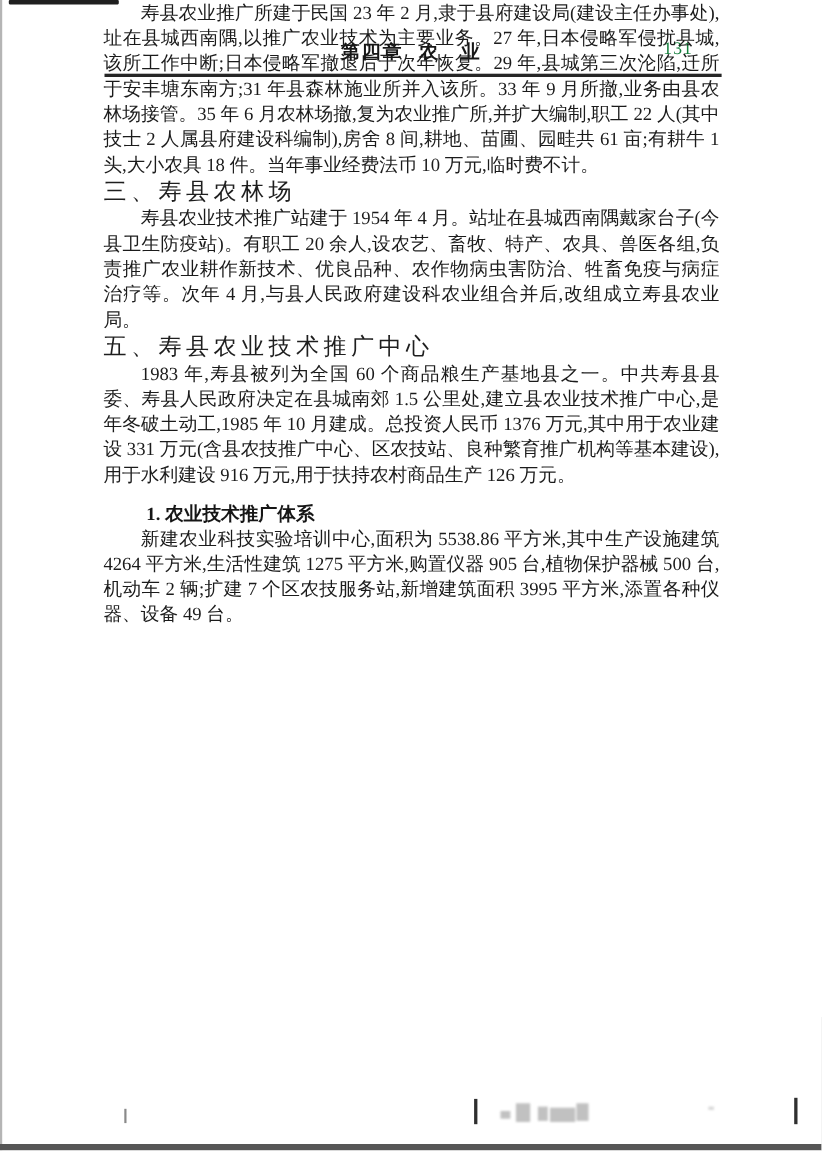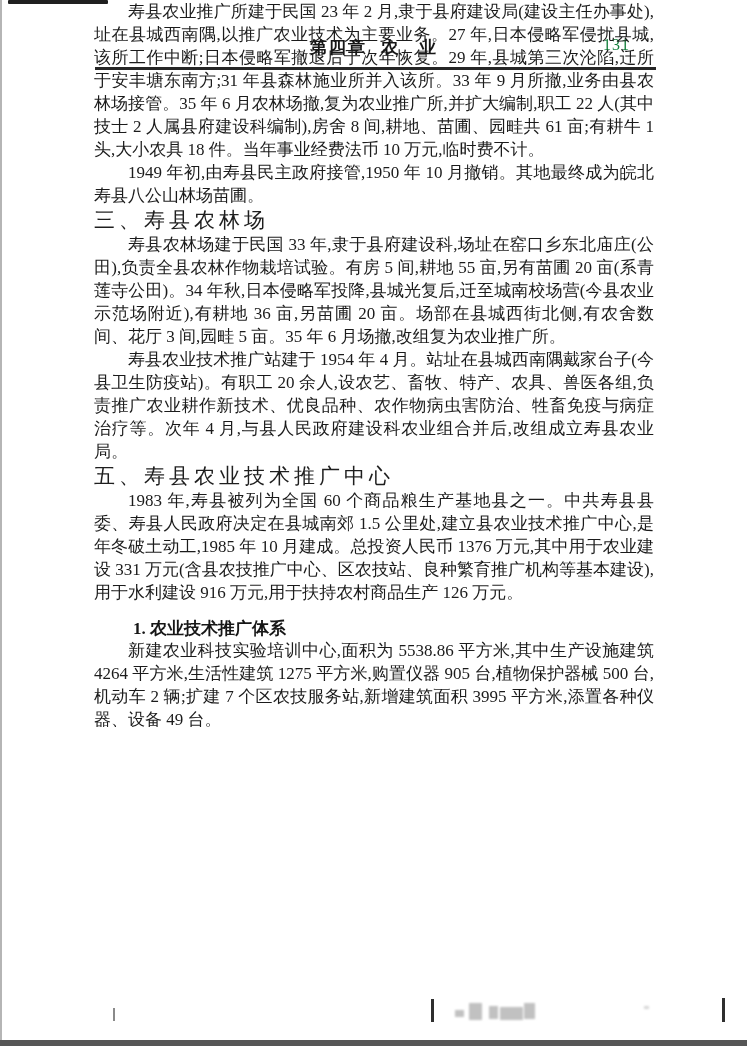--- a/index.html
+++ b/index.html
@@ -96,24 +96,22 @@
     <div class="head-title">
       <span>第四章</span><span class="subject">农　业</span>
     </div>
     <div class="page-number">131</div>
   </header>
   <div class="head-rule"></div>
 
   <main class="content">
 
     <p class="p-after-h">寿县农业推广所建于民国 23 年 2 月,隶于县府建设局(建设主任办事处),址在县城西南隅,以推广农业技术为主要业务。27 年,日本侵略军侵扰县城,该所工作中断;日本侵略军撤退后于次年恢复。29 年,县城第三次沦陷,迁所于安丰塘东南方;31 年县森林施业所并入该所。33 年 9 月所撤,业务由县农林场接管。35 年 6 月农林场撤,复为农业推广所,并扩大编制,职工 22 人(其中技士 2 人属县府建设科编制),房舍 8 间,耕地、苗圃、园畦共 61 亩;有耕牛 1 头,大小农具 18 件。当年事业经费法币 10 万元,临时费不计。</p>
-    <p>1949 年初,由寿县民主政府接管,1950 年 10 月撤销。其地最终成为皖北寿县八公山林场苗圃。</p>
 
     <h2 class="h-sec3">三、寿县农林场</h2>
-    <p class="p-sec3">寿县农林场建于民国 33 年,隶于县府建设科,场址在窑口乡东北庙庄(公田),负责全县农林作物栽培试验。有房 5 间,耕地 55 亩,另有苗圃 20 亩(系青莲寺公田)。34 年秋,日本侵略军投降,县城光复后,迁至城南校场营(今县农业示范场附近),有耕地 36 亩,另苗圃 20 亩。场部在县城西街北侧,有农舍数间、花厅 3 间,园畦 5 亩。35 年 6 月场撤,改组复为农业推广所。</p>
 
     <p class="p-sec4">寿县农业技术推广站建于 1954 年 4 月。站址在县城西南隅戴家台子(今县卫生防疫站)。有职工 20 余人,设农艺、畜牧、特产、农具、兽医各组,负责推广农业耕作新技术、优良品种、农作物病虫害防治、牲畜免疫与病症治疗等。次年 4 月,与县人民政府建设科农业组合并后,改组成立寿县农业局。</p>
 
     <h2 class="h-sec5">五、寿县农业技术推广中心</h2>
     <p class="p-sec5">1983 年,寿县被列为全国 60 个商品粮生产基地县之一。中共寿县县委、寿县人民政府决定在县城南郊 1.5 公里处,建立县农业技术推广中心,是年冬破土动工,1985 年 10 月建成。总投资人民币 1376 万元,其中用于农业建设 331 万元(含县农技推广中心、区农技站、良种繁育推广机构等基本建设),用于水利建设 916 万元,用于扶持农村商品生产 126 万元。</p>
 
     <h3 class="subhead">1. 农业技术推广体系</h3>
     <p class="p-sub">新建农业科技实验培训中心,面积为 5538.86 平方米,其中生产设施建筑 4264 平方米,生活性建筑 1275 平方米,购置仪器 905 台,植物保护器械 500 台,机动车 2 辆;扩建 7 个区农技服务站,新增建筑面积 3995 平方米,添置各种仪器、设备 49 台。</p>
 
   </main>

